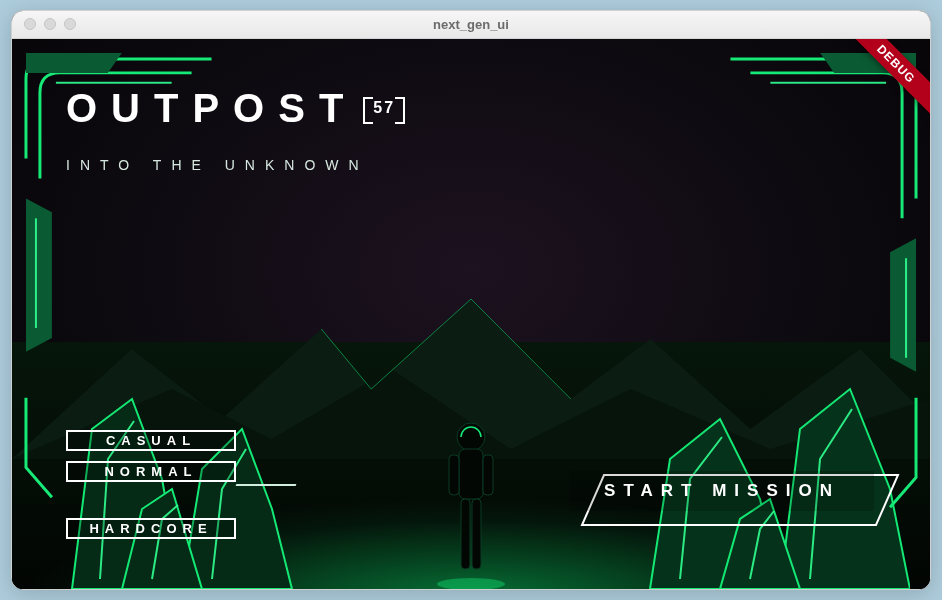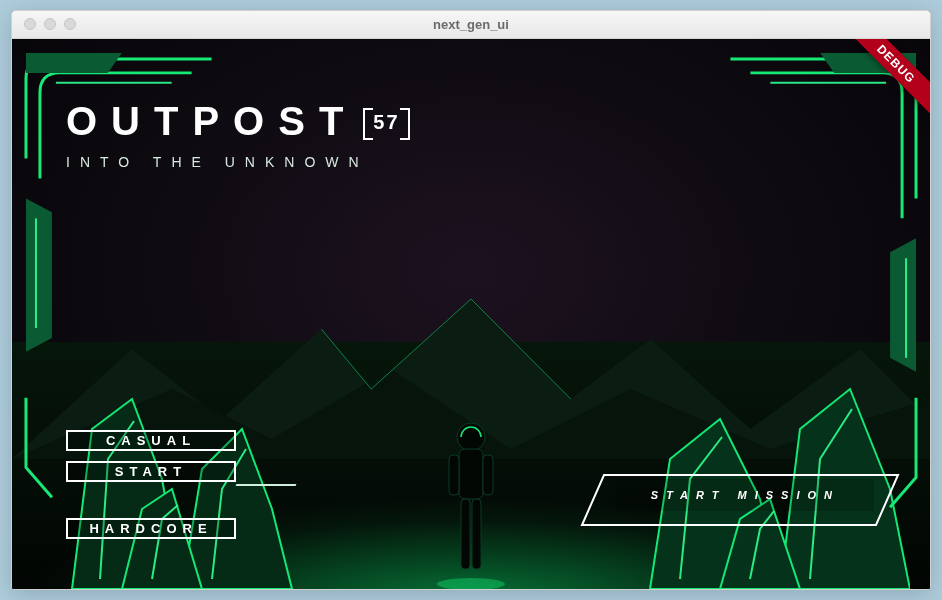--- a/index.html
+++ b/index.html
@@ -1,21 +1,21 @@
 <!DOCTYPE html>
 <html><head>
 <meta charset="utf-8">
 <style>
   * { box-sizing: border-box; margin: 0; padding: 0; }
   html, body { width: 942px; height: 600px; overflow: hidden; font-family: "Futura", "Eurostile", "Segoe UI", sans-serif; }
   body { background: #aecddc; display: flex; align-items: center; justify-content: center; }
 
   
   .window {
-    width: 920px; height: 580px; background: #0f172a; border-radius: 3px;
+    width: 920px; height: 580px; background: #0f172a; border-radius: 12px;
     box-shadow: 0 4px 24px rgba(0,0,0,.18); overflow: hidden; position: relative;
     border: 1px solid #d0d0d0;
   }
   .titlebar {
     height: 28px; background: linear-gradient(#f6f6f6,#e8e8e8);
     border-bottom: 1px solid #d5d5d5;
     display: flex; align-items: center; position: relative;
   }
   .traffic { position: absolute; left: 12px; top: 7px; display: flex; gap: 8px; }
   .dot { width: 12px; height: 12px; border-radius: 50%; background: #d9d9d9; border:1px solid #c5c5c5; }
@@ -70,56 +70,56 @@
 
   
   .debug-ribbon {
     position:absolute; top:14px; right:-34px; transform:rotate(45deg);
     background:#b3001b; color:#fff; font-size:12px; font-weight:700;
     padding:4px 44px; letter-spacing:1px; box-shadow:0 2px 6px rgba(0,0,0,.4);
     pointer-events:none;
   }
 
   
-  .title-block { position:absolute; top:60px; left:54px; color:#fff; }
+  .title-block { position:absolute; top:47px; left:54px; color:#fff; }
   .title-row { display:flex; align-items:center; gap:10px; }
   .game-title { font-size:40px; font-weight:700; letter-spacing:14px; }
   .badge {
-    font-size:20px; font-weight:700; padding:0 6px;
+    font-size:16px; font-weight:700; padding:0 6px;
     position:relative; letter-spacing:2px; line-height:1.4;
   }
   .badge::before, .badge::after {
     content:""; position:absolute; width:8px; height:100%;
     border:2px solid #fff; top:0;
   }
   .badge::before { left:-4px; border-right:none; }
   .badge::after  { right:-4px; border-left:none; }
-  .subtitle { margin-top:10px; font-size:14px; letter-spacing:10px; color:#d6e8df; font-weight:500; }
+  .subtitle { margin-top:26px; font-size:14px; letter-spacing:10px; color:#d6e8df; font-weight:500; }
 
   
   .diff-stack { position:absolute; left:54px; bottom:50px; width:170px; }
   .diff-stack::after {
     content:""; position:absolute; left:100%; top:50%; width:60px; height:2px;
     background:#cfeee0; transform: translateY(-50%) skewX(-20deg);
   }
   .diff-btn {
     display:block; width:100%; text-align:center;
     border:2px solid #fff; color:#fff; background:rgba(0,0,0,.25);
     font-size:13px; font-weight:700; letter-spacing:6px;
     padding:1px 0; margin-bottom:10px; cursor:pointer;
     font-family:inherit;
   }
   .diff-btn:last-child { margin-bottom:0;margin-top:36px; }
 
   
   .start-btn {
     position:absolute; right:56px; bottom:78px;
-    color:#fff; font-size:11px; font-weight:700; letter-spacing:8px;
+    color:#fff; font-size:17px; font-weight:700; letter-spacing:8px;
     padding:10px 34px; background:rgba(0,0,0,.15);
-    cursor:pointer; font-family:inherit; border:none;font-style:italic;
+    cursor:pointer; font-family:inherit; border:none;
   }
   .start-shape {
     position:absolute; right:30px; bottom:62px; width:320px; height:54px;
     pointer-events:none;
   }
   .start-shape::after {
     content:""; position:absolute; left:-60px; top:50%; width:60px; height:2px;
     background:#cfeee0; transform: translateY(-50%) skewX(20deg);
   }
 </style>
@@ -227,21 +227,21 @@
     <div class="title-block">
       <div class="title-row">
         <span class="game-title">OUTPOST</span>
         <span class="badge">57</span>
       </div>
       <div class="subtitle">INTO THE UNKNOWN</div>
     </div>
 
     <div class="diff-stack">
       <button class="diff-btn">CASUAL</button>
-      <button class="diff-btn">START</button>
+      <button class="diff-btn">NORMAL</button>
       <button class="diff-btn">HARDCORE</button>
     </div>
 
     <svg class="start-shape" viewBox="0 0 320 54">
       <polygon points="24,2 318,2 296,52 2,52" fill="none" stroke="#fff" stroke-width="2"></polygon>
     </svg>
     <button class="start-btn">START MISSION</button>
 
   </div>
 </div>

